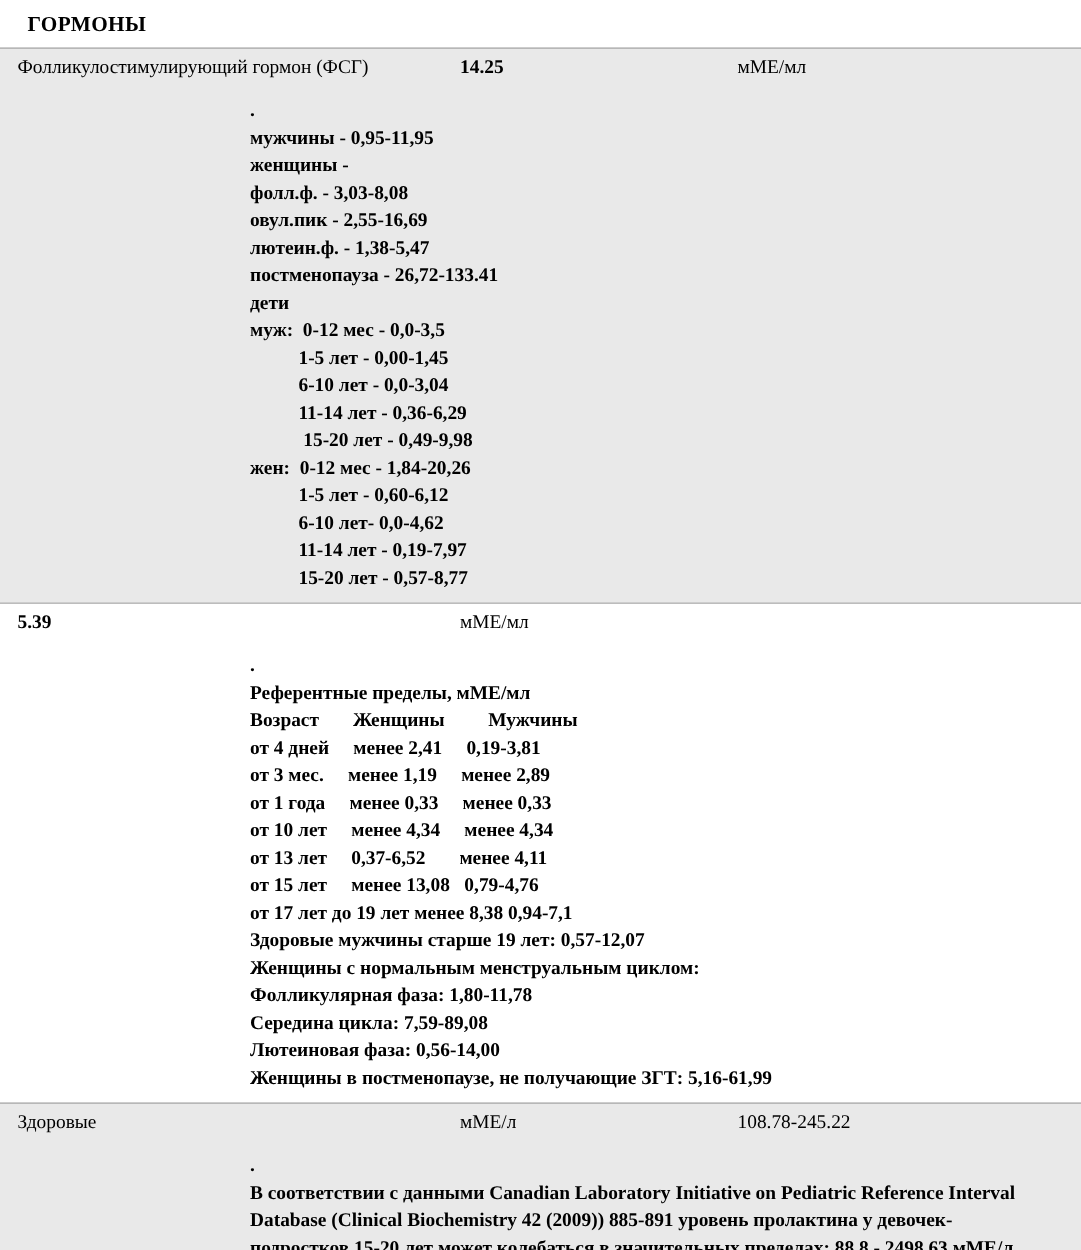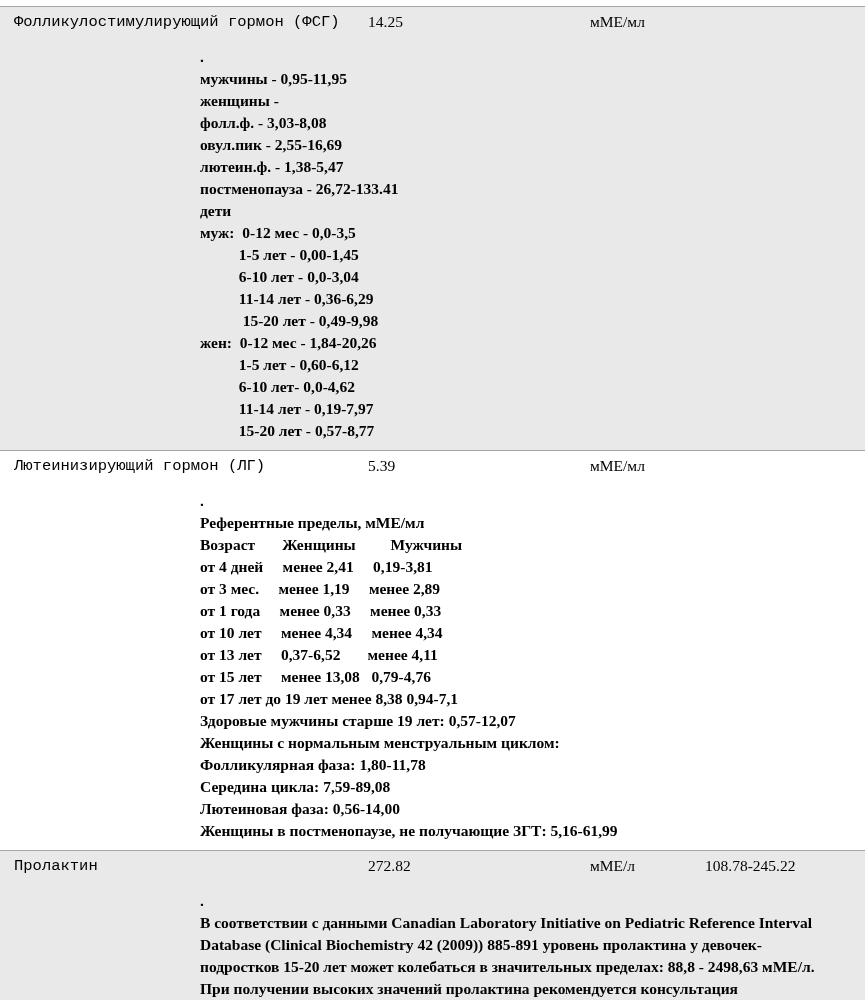--- a/index.html
+++ b/index.html
@@ -34,39 +34,42 @@
     padding-bottom: 24px;
   }
   .test-row {
     display: grid;
     grid-template-columns: 354px 222px 115px 1fr;
     padding-left: 14px;
     font-size: 15.5px;
     line-height: 20px;
     align-items: start;
   }
-  .cell.name   { padding-right: 20px; font-family: Liberation Mono, monospace; }
-  .cell.value  { font-weight: normal; }
+  .cell.name   { padding-right: 20px; }
+  .cell.value  { font-weight: bold; }
   .cell.unit   { }
   .cell.range  { }
   .notes {
     margin-left: 200px;
     margin-top: 14px;
     max-width: 636px;
     font-weight: bold;
     font-size: 15.5px;
     line-height: 22px;
     white-space: pre-wrap;
   }
 </style>
 </head>
 <body>
 
 <div class="page">
 
+  <div class="report-header">
+    <span class="section-title">ГОРМОНЫ</span>
+  </div>
 
   <section class="test-block shaded">
     <div class="test-row">
       <div class="cell name">Фолликулостимулирующий гормон (ФСГ)</div>
       <div class="cell value">14.25</div>
       <div class="cell unit">мМЕ/мл</div>
       <div class="cell range"></div>
     </div>
     <div class="notes">.
 мужчины - 0,95-11,95
@@ -83,21 +86,20 @@
            15-20 лет - 0,49-9,98
 жен:  0-12 мес - 1,84-20,26
           1-5 лет - 0,60-6,12
           6-10 лет- 0,0-4,62
           11-14 лет - 0,19-7,97
           15-20 лет - 0,57-8,77</div>
   </section>
 
   <section class="test-block">
     <div class="test-row">
-      <div class="cell name">Лютеинизирующий гормон (ЛГ)</div>
       <div class="cell value">5.39</div>
       <div class="cell unit">мМЕ/мл</div>
       <div class="cell range"></div>
     </div>
     <div class="notes">.
 Референтные пределы, мМЕ/мл
 Возраст       Женщины         Мужчины
 от 4 дней     менее 2,41     0,19-3,81
 от 3 мес.     менее 1,19     менее 2,89
 от 1 года     менее 0,33     менее 0,33
@@ -108,22 +110,21 @@
 Здоровые мужчины старше 19 лет: 0,57-12,07
 Женщины с нормальным менструальным циклом:
 Фолликулярная фаза: 1,80-11,78
 Середина цикла: 7,59-89,08
 Лютеиновая фаза: 0,56-14,00
 Женщины в постменопаузе, не получающие ЗГТ: 5,16-61,99</div>
   </section>
 
   <section class="test-block shaded">
     <div class="test-row">
-      <div class="cell name">Пролактин</div>
-      <div class="cell value">272.82</div>
+      <div class="cell name">Здоровые</div>
       <div class="cell unit">мМЕ/л</div>
       <div class="cell range">108.78-245.22</div>
     </div>
     <div class="notes">.
 В соответствии с данными Canadian Laboratory Initiative on Pediatric Reference Interval Database (Clinical Biochemistry 42 (2009)) 885-891 уровень пролактина у девочек-подростков 15-20 лет может колебаться в значительных пределах: 88,8 - 2498,63 мМЕ/л. При получении высоких значений пролактина рекомендуется консультация эндокринолога.</div>
   </section>
 
 </div>
 
 </body></html>

